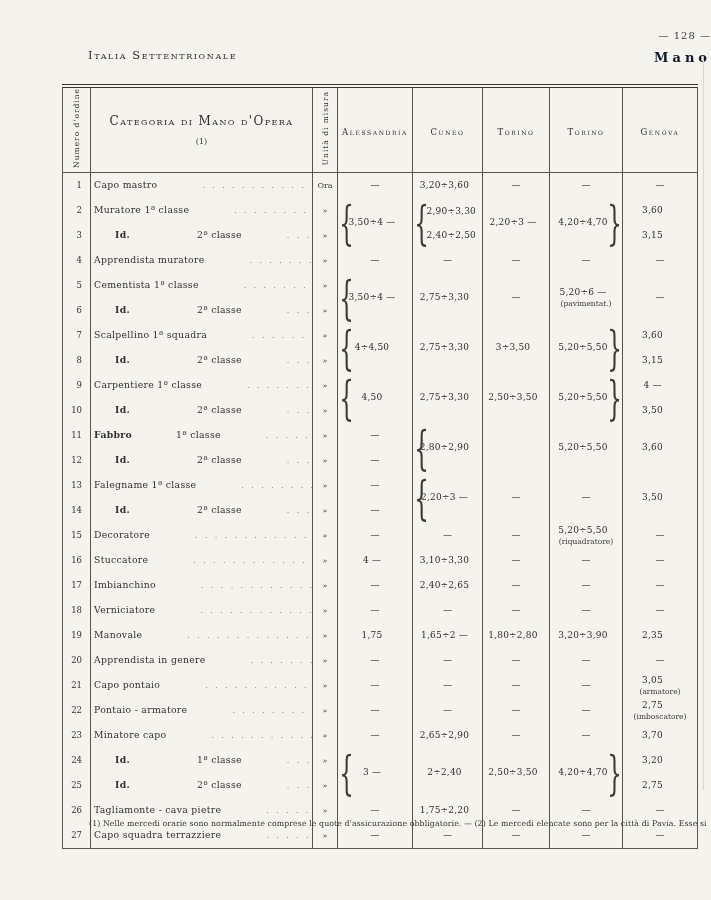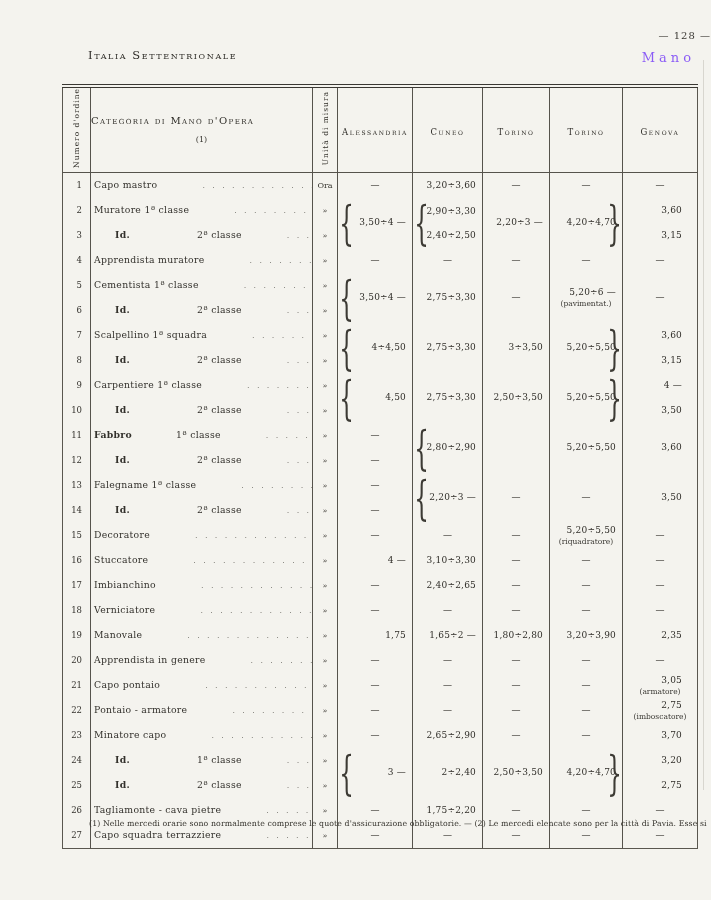--- a/index.html
+++ b/index.html
@@ -9,22 +9,22 @@
     color:#33312c;
     overflow:hidden;
     position:relative;
   }
   .page { position:absolute; inset:0; }
 
   .pageno { position:absolute; top:30px; left:0; width:711px; text-align:right;
             font-size:10px; letter-spacing:1px; color:#3a3833; }
   .region { position:absolute; top:48px; left:88px; font-variant:small-caps;
             font-size:11.5px; letter-spacing:1.6px; color:#2f2d28; }
-  .corner { position:absolute; top:50px; right:16px; font-weight:normal;
-            font-size:13px; letter-spacing:4px; color:#8b5cf6; }
+  .corner { position:absolute; top:50px; right:0; font-weight:bold;
+            font-size:13px; letter-spacing:4px; color:#0f172a; }
 
   .wtable { position:absolute; left:62px; top:84px; width:635px;
             border-collapse:collapse; table-layout:fixed;
             border-left:1px solid #5a574f; border-right:1px solid #5a574f;
             border-bottom:1px solid #5a574f; border-top:4px double #3a3833; }
   .wtable col:nth-child(1){width:28px}
   .wtable col:nth-child(2){width:222px}
   .wtable col:nth-child(3){width:25px}
   .wtable col:nth-child(4){width:75px}
   .wtable col:nth-child(5){width:70px}
@@ -33,42 +33,42 @@
   .wtable col:nth-child(8){width:75px}
 
   thead tr { height:74px; }
   th { border-left:1px solid #56534c; vertical-align:middle; text-align:center;
        font-weight:normal; padding:0; }
   th:first-child, td:first-child { border-left:none; }
   thead { border-bottom:1px solid #56534c; }
 
   .vert { writing-mode:vertical-rl; transform:rotate(180deg); display:inline-block;
           font-size:7.5px; letter-spacing:1px; white-space:nowrap; color:#35332d; }
-  .cath { font-variant:small-caps; font-size:10px; letter-spacing:1.4px; text-align:left; color:#2f2d28; }
+  .cath { font-variant:small-caps; font-size:12px; letter-spacing:1.4px; text-align:center; color:#2f2d28; }
   .catnote { font-size:8px; margin-top:9px; text-align:center; color:#35332d; }
   .thcity { font-variant:small-caps; font-size:8.5px; letter-spacing:1.6px; color:#2f2d28; }
 
   tbody tr { height:24px; }
   td { border-left:1px solid #56534c; padding:0; vertical-align:middle; position:relative; }
 
   .rnum { text-align:right; padding-right:8px; font-size:8.5px; color:#33312c; }
   .cat  { overflow:hidden; }
   .catline { display:flex; align-items:baseline; padding-left:3px; line-height:24px;gap:40px; }
   .indent .catline { padding-left:24px; }
   .l1 { font-size:9.3px; letter-spacing:.3px; white-space:nowrap; }
   .l1.fixed { display:inline-block; min-width:42px;font-weight:bold; }
   .l2 { font-size:9.3px; letter-spacing:.3px; white-space:nowrap; }
   .dots { flex:1; overflow:hidden; white-space:nowrap; margin-left:5px; padding-right:3px;
           font-size:8px; letter-spacing:2.4px; color:#3d3b34; opacity:.85; }
   .dots::after { content:". . . . . . . . . . . . . . . . . . . . . . . . . . . . . . . . . . . . . . . . . . . . . . . . . . . ."; }
   .unit { text-align:center; font-size:8px; color:#35332d; }
 
   td.val .cellwrap { display:flex; flex-direction:column; justify-content:center; height:100%; }
   .v { font-size:9px; line-height:11px; letter-spacing:.2px; text-align:center; color:#302e29; }
-  .v.num { text-align:right; padding-right:6px; }
+  .v.num { padding-right:6px; }
   td.col4 .v.num { padding-right:15px; }
   .stackline { height:24px; line-height:24px; font-size:9px; letter-spacing:.2px;
                text-align:right; padding-right:6px; color:#302e29; }
   .sub { font-size:7.5px; line-height:8.5px; margin-top:2px; text-align:center; color:#3a3833; }
   .brace { position:absolute; top:50%; font-size:46px; line-height:1; color:#3c3a34;
            transform:translateY(-50%) scaleX(.5); pointer-events:none; }
   .brace.bl { left:-6px; }
   .brace.br { right:-7px; }
 
   .footnote { position:absolute; left:74px; top:819px; width:632px; font-size:7.8px;

